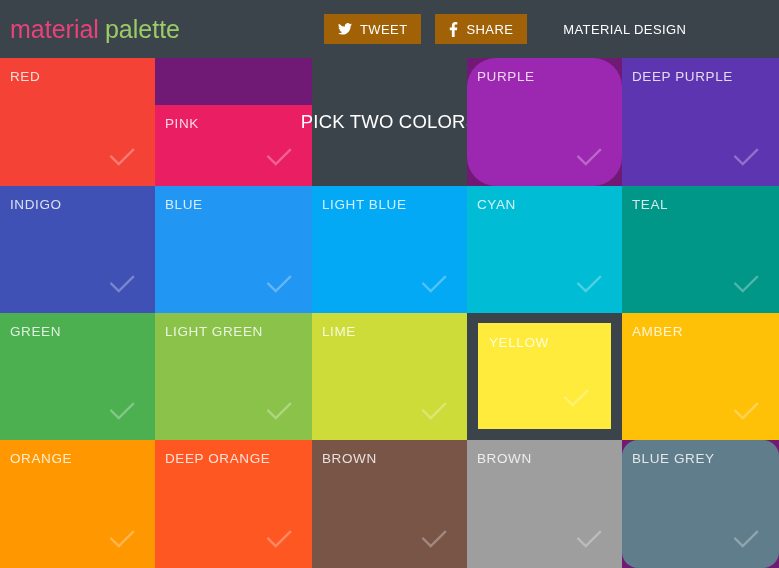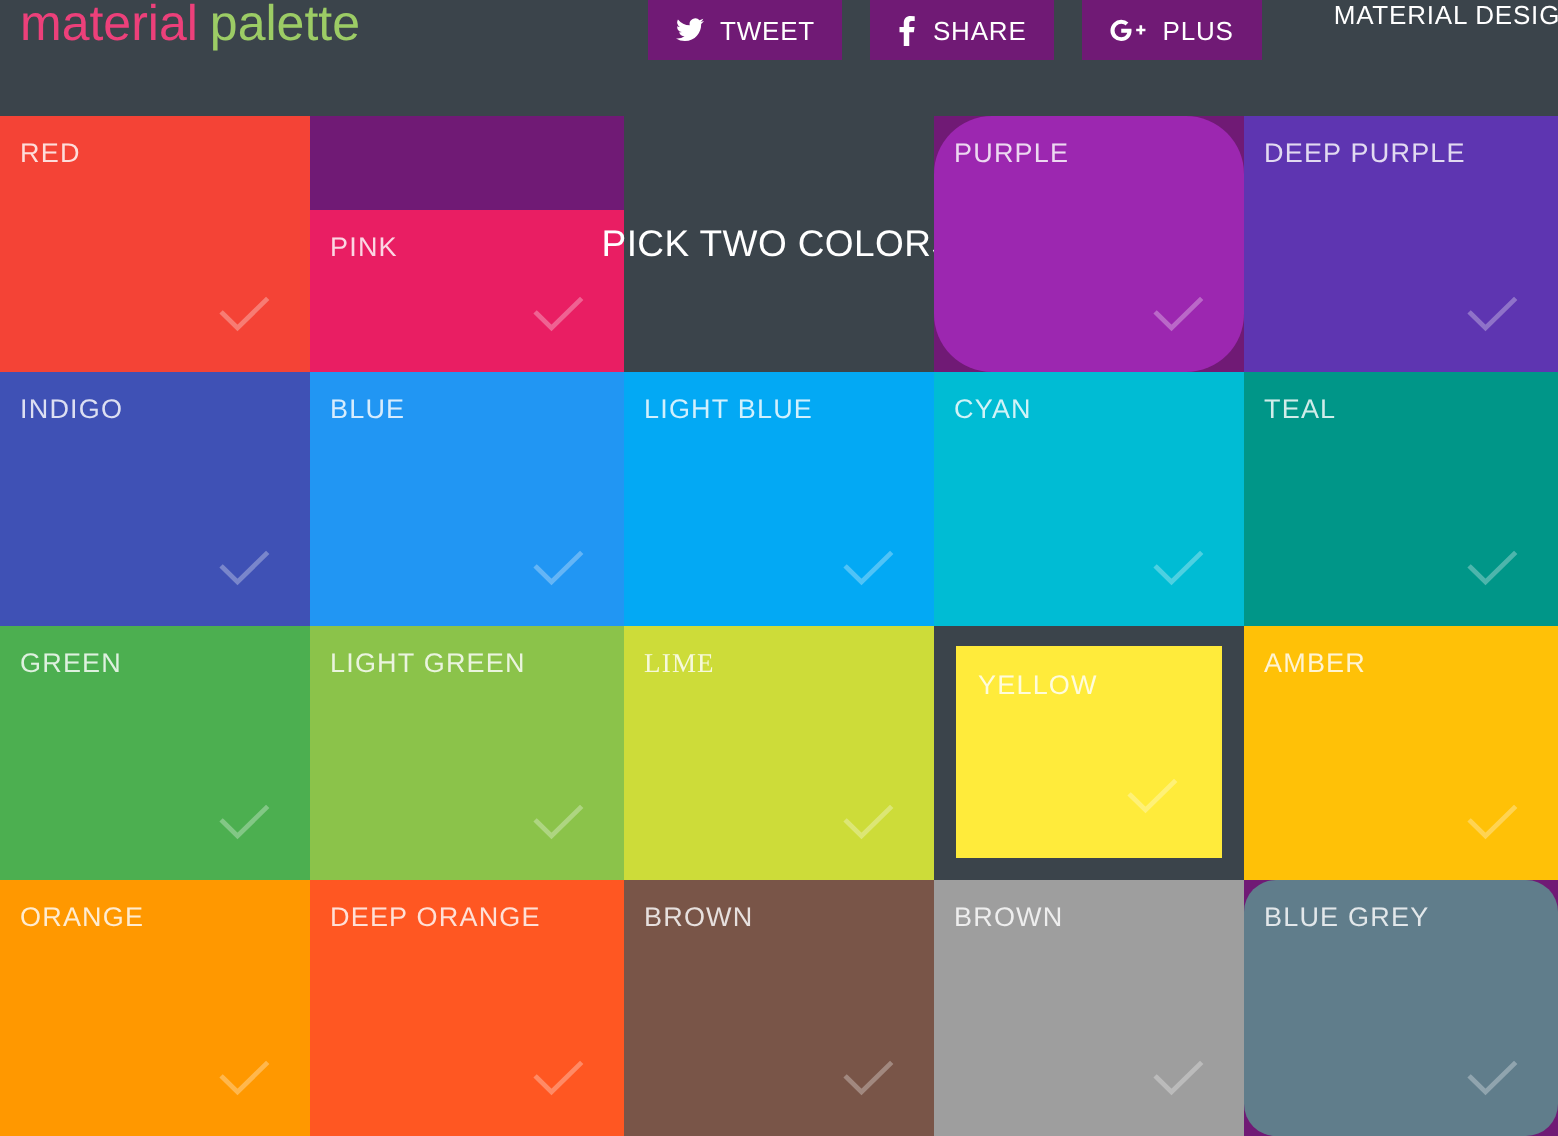--- a/index.html
+++ b/index.html
@@ -12,42 +12,42 @@
     font-family: "Liberation Sans", sans-serif;
   }
 
   
   #header {
     position: absolute;
     left: 0; top: 0;
     width: 779px; height: 58px;
     background: #3b444b;
     display: flex;
-    align-items: flex-start;
+    align-items: center;
   }
 
   #brand {
     margin-left: 10px;
     font-size: 25px;
     line-height: 1;
     white-space: nowrap;
     letter-spacing: 0px;
   }
   #brand .word-material { color: #ec407a; }
   #brand .word-palette  { color: #9ccc65; margin-left: 6px; }
 
   #social-buttons {
     display: flex;
     align-items: center;
     margin-left: 144px;
     gap: 14px;
   }
 
   .social-btn {
-    background: #701a75;
+    background: #a16207;
     color: #ffffff;
     height: 30px;
     display: flex;
     align-items: center;
     padding: 0 14px;
     font-size: 13px;
     letter-spacing: 0.4px;
     white-space: nowrap;
     cursor: pointer;
   }
@@ -159,29 +159,20 @@
 
     <div class="social-btn">
       <span class="glyph">
         <svg width="9" height="15" viewBox="0 0 10 20" fill="#ffffff">
           <path d="M6.5 20v-9.1h3.06l.46-3.55H6.5V5.08c0-1.03.29-1.73 1.76-1.73h1.88V.17A25.4 25.4 0 0 0 7.4 0C4.69 0 2.84 1.66 2.84 4.7v2.65H0v3.55h2.84V20H6.5z"></path>
         </svg>
       </span>
       <span>SHARE</span>
     </div>
 
-    <div class="social-btn">
-      <span class="glyph">
-        <svg width="18" height="13" viewBox="0 0 26 18" fill="#ffffff">
-          <path d="M8.1 7.6v2.6h4.3c-.17 1.1-1.29 3.23-4.3 3.23A4.82 4.82 0 0 1 3.3 8.6a4.82 4.82 0 0 1 4.8-4.83c1.5 0 2.5.64 3.08 1.2l2.1-2.02A7.53 7.53 0 0 0 8.1.93 7.7 7.7 0 0 0 .33 8.6a7.7 7.7 0 0 0 7.77 7.67c4.48 0 7.45-3.15 7.45-7.59 0-.51-.05-.9-.12-1.28H8.1z"></path>
-          <path d="M23.2 7.3V4.9h-1.9v2.4h-2.4v1.9h2.4v2.4h1.9V9.2h2.4V7.3z"></path>
-        </svg>
-      </span>
-      <span>PLUS</span>
-    </div>
 
   </div>
 
   <div id="header-links">
     <span class="md-link">MATERIAL DESIGN</span>
 
   </div>
 
 </div>
 
@@ -270,21 +261,21 @@
       </span>
     </div>
     <div class="tile" style="background: rgb(139, 195, 74);">
       <span class="tile-label">LIGHT GREEN</span>
       <span class="check-icon">
         <svg viewBox="0 0 24 24" width="30" height="30" fill="none" stroke="#ffffff" stroke-width="1.9" stroke-linecap="square" stroke-linejoin="miter">
           <path d="M3.5 11.8 L9.4 17.6 L20.8 6.4"></path>
         </svg>
       </span>
     </div>
-    <div class="tile" style="background: rgb(205, 220, 57); font-family: Liberation Serif, serif;">
+    <div class="tile" style="background: rgb(205, 220, 57);">
       <span class="tile-label">LIME</span>
       <span class="check-icon">
         <svg viewBox="0 0 24 24" width="30" height="30" fill="none" stroke="#ffffff" stroke-width="1.9" stroke-linecap="square" stroke-linejoin="miter">
           <path d="M3.5 11.8 L9.4 17.6 L20.8 6.4"></path>
         </svg>
       </span>
     </div>
     <div class="tile selected">
       <div class="swatch-inner" style="background: rgb(255, 235, 59);">
         <span class="tile-label">YELLOW</span>

